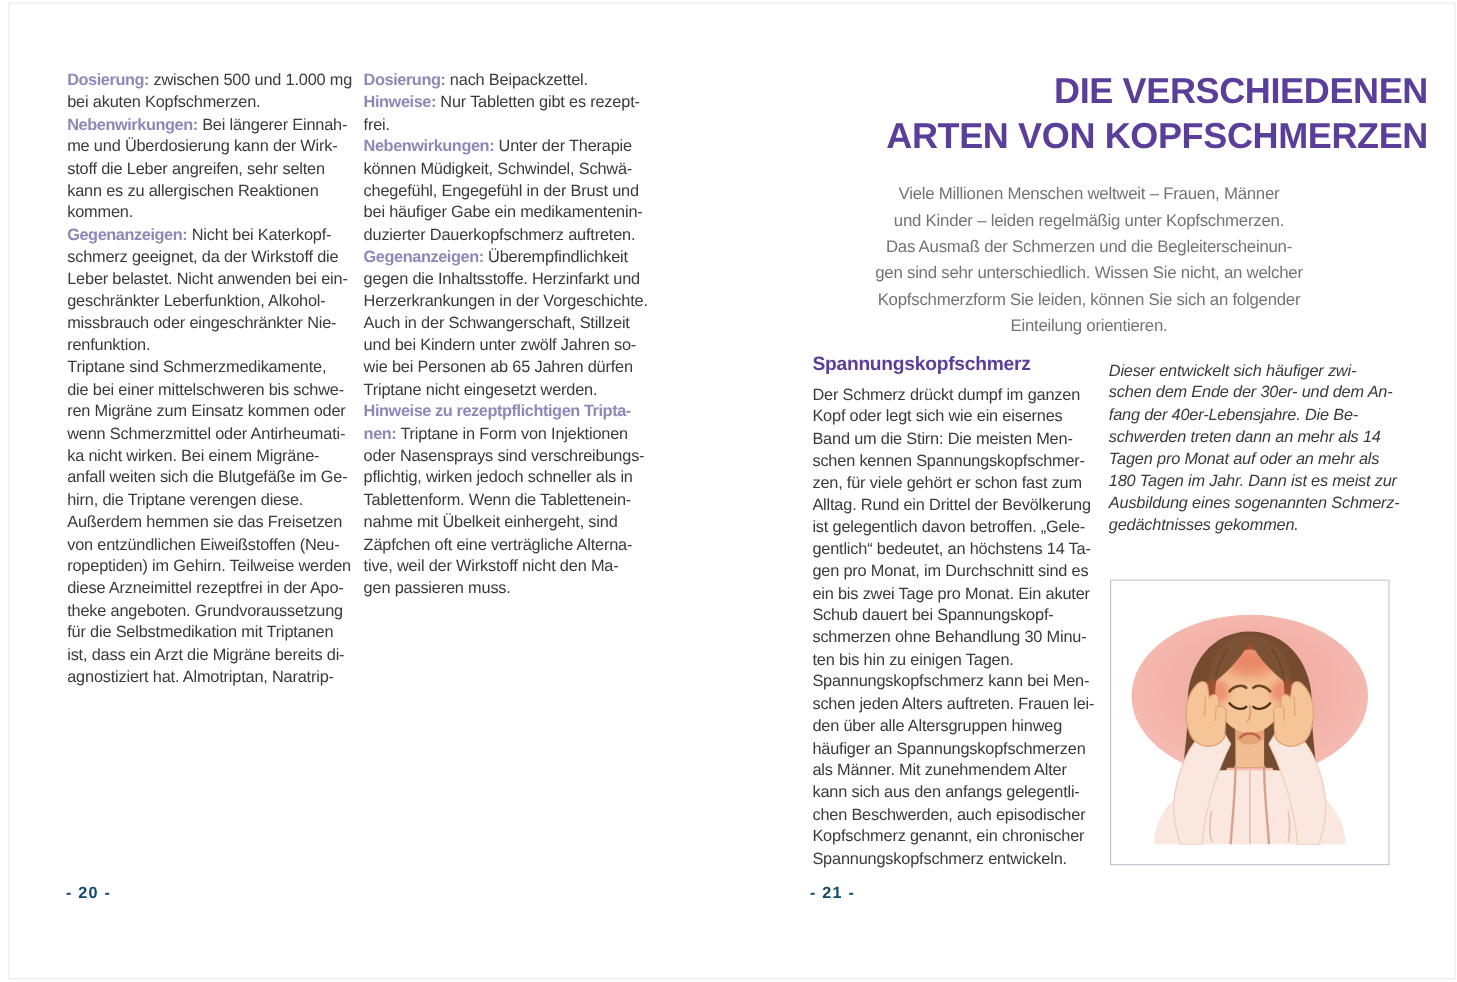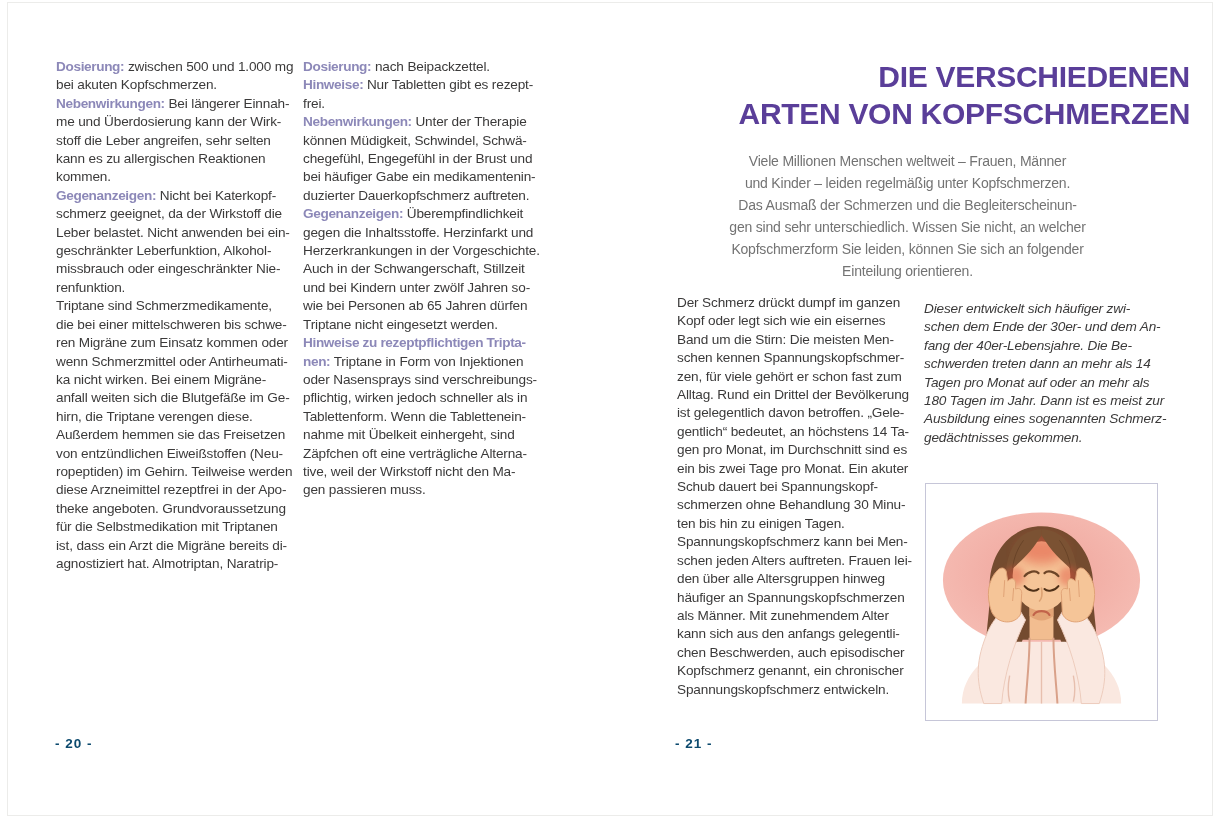--- a/index.html
+++ b/index.html
@@ -116,20 +116,21 @@
 
   <div class="main-title">DIE VERSCHIEDENEN
 ARTEN VON KOPFSCHMERZEN</div>
   <div class="intro">Viele Millionen Menschen weltweit – Frauen, Männer
 und Kinder – leiden regelmäßig unter Kopfschmerzen.
 Das Ausmaß der Schmerzen und die Begleiterscheinun-
 gen sind sehr unterschiedlich. Wissen Sie nicht, an welcher
 Kopfschmerzform Sie leiden, können Sie sich an folgender
 Einteilung orientieren.</div>
   <div class="body-col" id="r-col1">
+      <div class="col-heading">Spannungskopfschmerz</div>
       <div class="para"><span class="body-run">Der Schmerz drückt dumpf im ganzen
 Kopf oder legt sich wie ein eisernes
 Band um die Stirn: Die meisten Men-
 schen kennen Spannungskopfschmer-
 zen, für viele gehört er schon fast zum
 Alltag. Rund ein Drittel der Bevölkerung
 ist gelegentlich davon betroffen. „Gele-
 gentlich“ bedeutet, an höchstens 14 Ta-
 gen pro Monat, im Durchschnitt sind es
 ein bis zwei Tage pro Monat. Ein akuter

